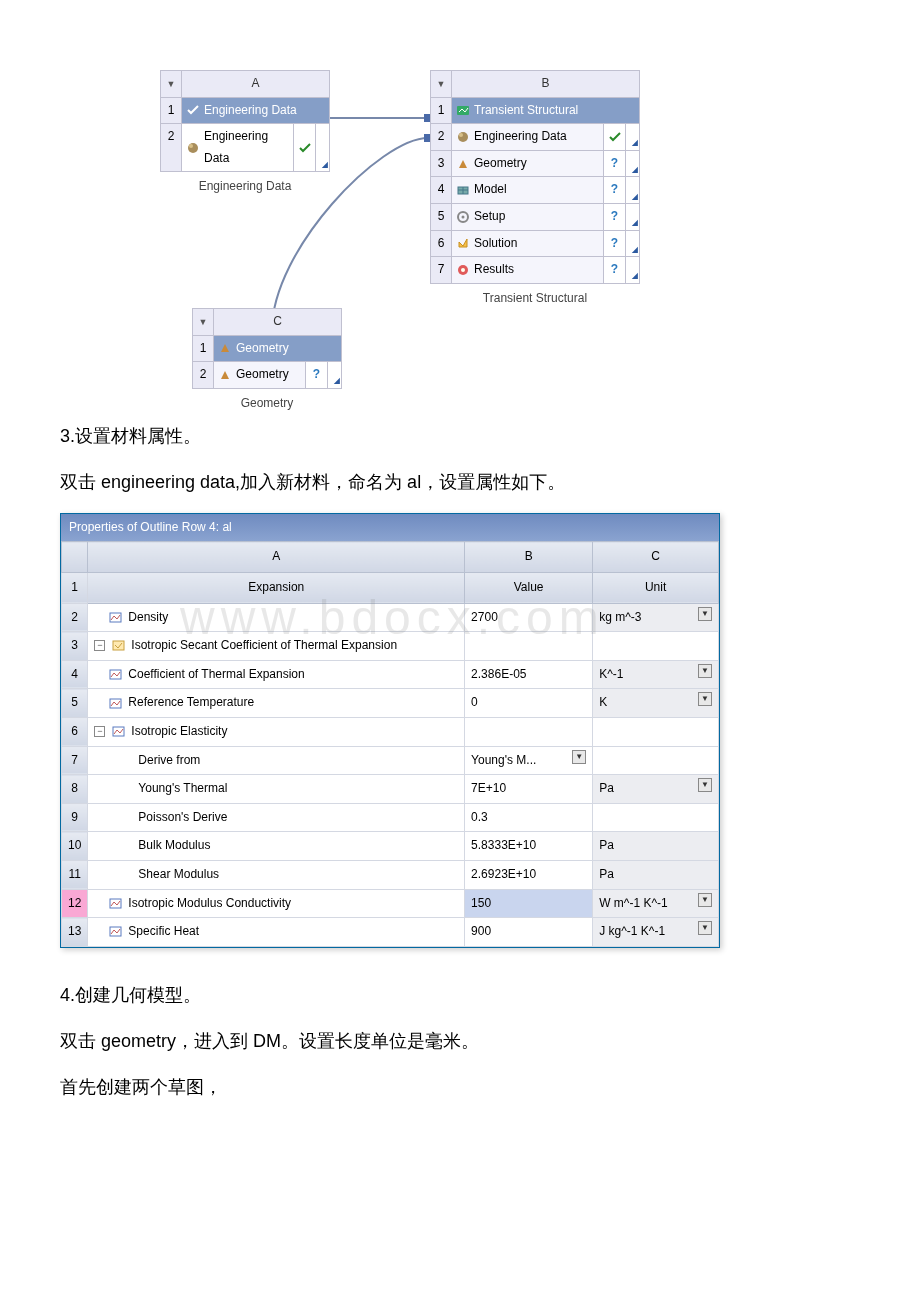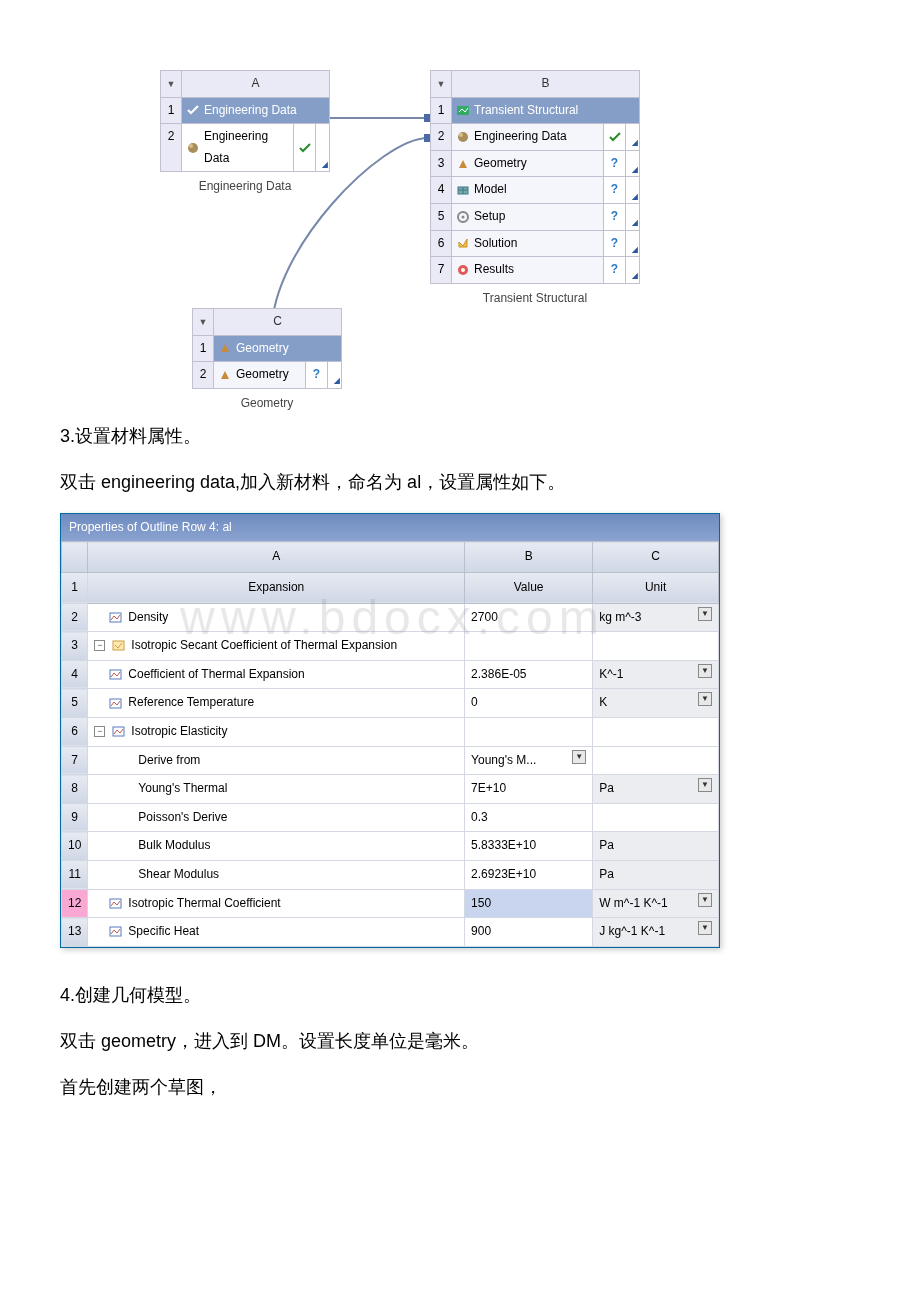--- a/index.html
+++ b/index.html
@@ -443,21 +443,21 @@
           <tr>
             <td class="rownum sel">12</td>
             <td>
               <div class="tree indent1">
                 <span class="ico">
                   <svg width="13" height="13">
                     <rect x="1" y="2" width="11" height="9" fill="#fff" stroke="#5a7abf"></rect>
                     <path d="M2 9 L5 5 L8 8 L11 4" stroke="#c05a5a" fill="none"></path>
                   </svg>
                 </span>
-                <span>Isotropic Thermal Coefficient</span>
+                <span>Isotropic Modulus Conductivity</span>
               </div>
             </td>
             <td class="val sel">150</td>
             <td class="unit">W m^-1 K^-1<span class="unit-dd">▼</span></td>
           </tr>
           <tr>
             <td class="rownum">13</td>
             <td>
               <div class="tree indent1">
                 <span class="ico">

